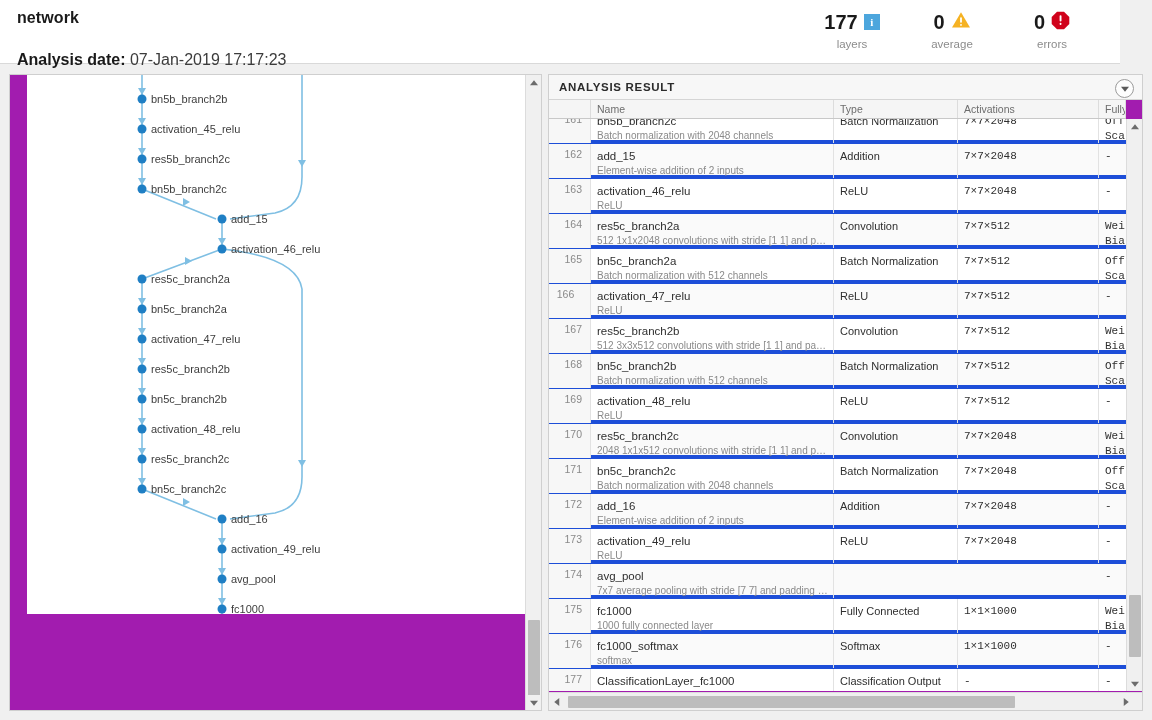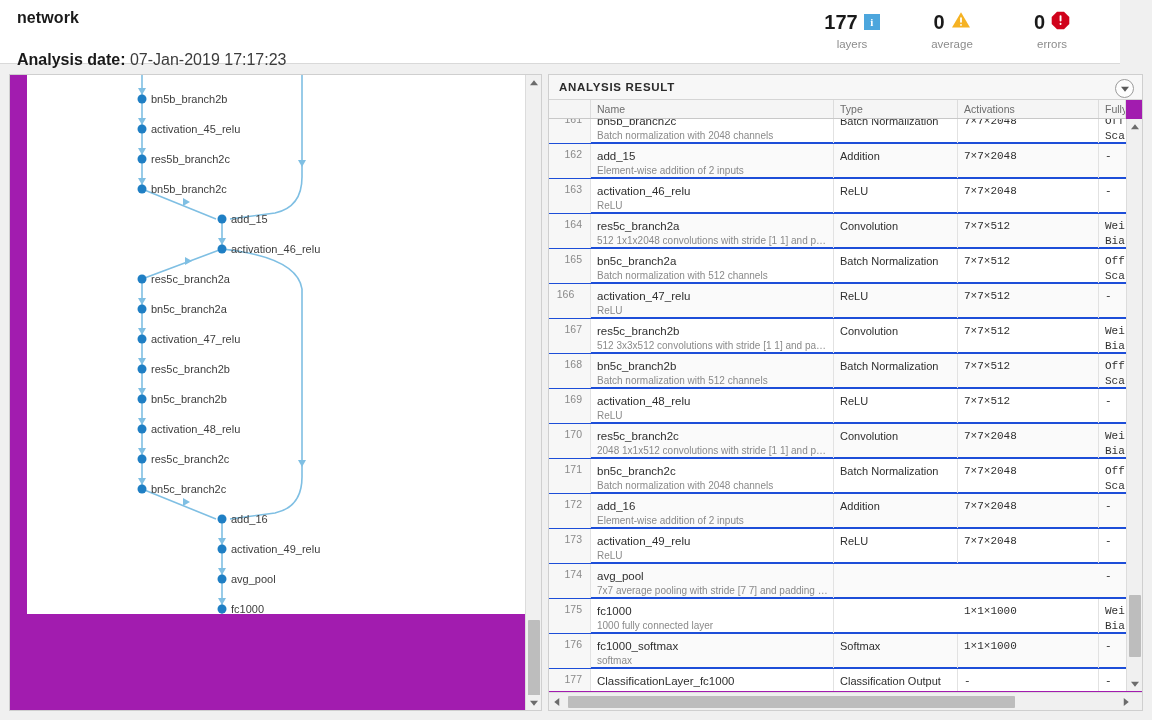--- a/index.html
+++ b/index.html
@@ -251,21 +251,21 @@
   }
   .tbody {
     position: absolute;
     left: 0;
     top: -10px;
     width: 577px;
   }
   .row {
     position: relative;
     height: 35px;
-    border-bottom: 2px solid #1d4ed8;
+    border-bottom: 4px solid #1d4ed8;
     box-sizing: border-box;
     background: #ffffff;
   }
   .row.alt { background: #fafafa; }
   .cell {
     position: absolute;
     top: 0;
     height: 34px;
     box-sizing: border-box;
     overflow: hidden;
@@ -761,20 +761,23 @@
               <div class="cell nobdr" style="left: 550px; width: 27px;">
                 <div class="c-mono">-</div>
               </div>
             </div>
             <div class="row">
               <div class="cell idx" style="left: 0px; width: 42px;">175</div>
               <div class="cell " style="left: 42px; width: 243px;">
                 <div class="c-name">fc1000</div>
                 <div class="c-desc">1000 fully connected layer</div>
               </div>
+              <div class="cell " style="left: 285px; width: 124px;">
+                <div class="c-plain">Fully Connected</div>
+              </div>
               <div class="cell " style="left: 409px; width: 141px;">
                 <div class="c-mono">1×1×1000</div>
               </div>
               <div class="cell nobdr" style="left: 550px; width: 27px;">
                 <div class="c-mono">Wei<span class="l2">Bia</span></div>
               </div>
             </div>
             <div class="row alt">
               <div class="cell idx" style="left: 0px; width: 42px;">176</div>
               <div class="cell " style="left: 42px; width: 243px;">

